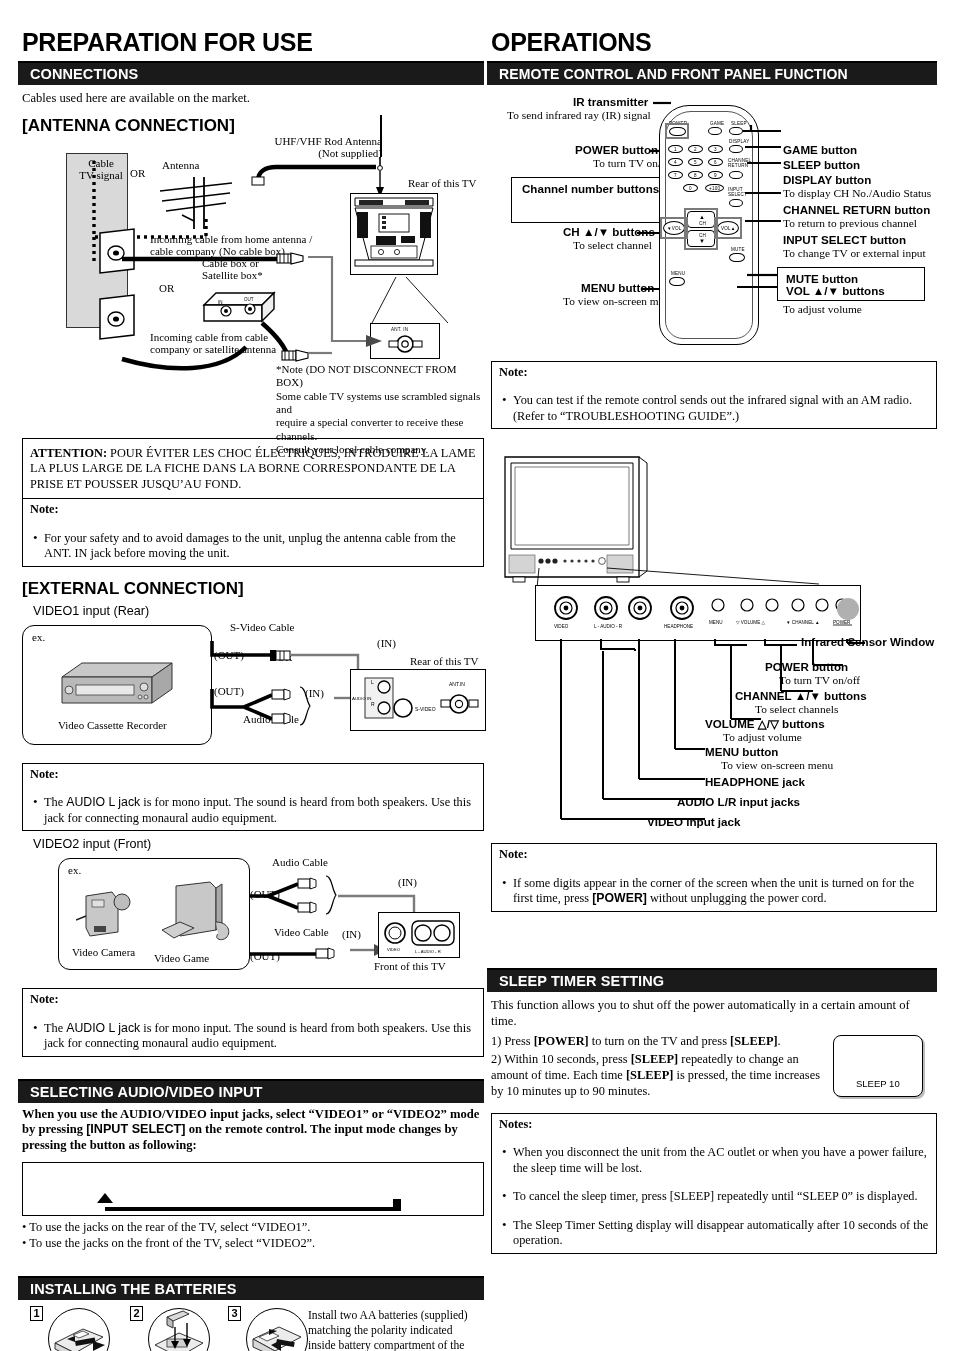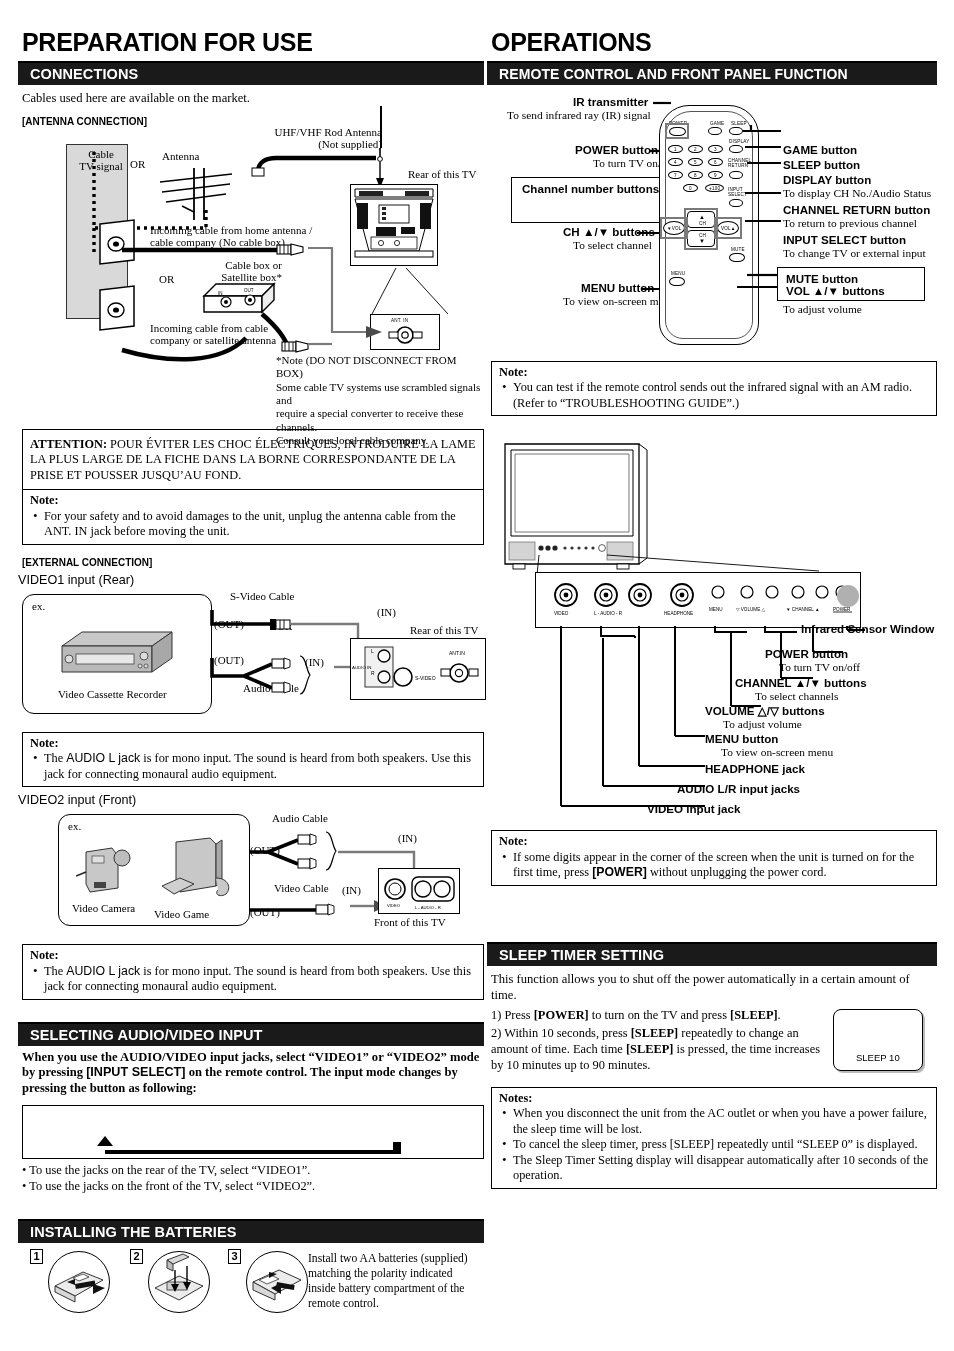--- a/index.html
+++ b/index.html
@@ -32,38 +32,38 @@
     font-weight: bold;
     font-size: 14.5px;
     padding: 3px 0 3px 12px;
     letter-spacing: 0.1px;
     border-top: 2px solid #000;
   }
   .bar.thin { font-size: 14px; }
   p.body { font-size: 12.6px; margin: 6px 0 2px 4px; line-height: 1.25; }
   .subhead {
     font-family: "Liberation Sans", sans-serif;
-    font-weight: bold; font-size: 10px;
+    font-weight: bold; font-size: 17px;
     margin: 9px 0 5px 4px;
   }
   .subhead-light {
     font-family: "Liberation Sans", sans-serif;
-    font-size: 12.6px; margin: 6px 0 3px 0;
+    font-size: 12.6px; margin: 6px 0 3px 15px;
   }
   .boxed {
     border: 1px solid #000;
     font-size: 12.3px;
     line-height: 1.26;
     padding: 5px 7px 6px 7px;
     margin: 0 0 0 4px;
   }
   .boxed.tight { padding: 3px 7px 4px 7px; }
   .note-title { font-weight: bold; }
   ul.notes { margin: 0; padding: 0 0 0 14px; list-style: none; }
-  ul.notes li { position: relative; margin-top: 0; }
+  ul.notes li { position: relative; margin-top: 13px; }
   ul.notes li:before {
     content: "\2022"; position: absolute; left: -11px; top: -1px; font-size: 13px;
   }
   .dash-list { margin: 3px 0 0 4px; font-size: 12.4px; line-height: 1.35; }
   .dash-list div:before { content: "\2022  "; }
 
   
   .diagram { position: relative; margin-left: 4px; }
   .lbl { position: absolute; font-size: 11px; line-height: 1.15; font-family: "Liberation Serif", serif; }
   .tiny { font-size: 4.6px; font-family: "Liberation Sans", sans-serif; letter-spacing: 0.2px; }
@@ -178,21 +178,21 @@
           <ellipse cx="22" cy="26" rx="8" ry="7" fill="#fff" stroke="#000" stroke-width="1.4"></ellipse>
           <ellipse cx="22" cy="26" rx="3" ry="2.6" fill="#000"></ellipse>
         </svg>
       </div>
 
       <div class="lbl" style="left:128px;top:92px;">Incoming cable from home antenna /<br>cable company (No cable box)</div>
       <div class="lbl" style="left:128px;top:190px;">Incoming cable from cable<br>company or satellite antenna</div>
 
       <div class="lbl" style="left:137px;top:141px;">OR</div>
 
-      <div class="lbl" style="left:180px;top:127px;text-align:right;width:80px;">Cable box or<br>Satellite box*</div>
+      <div class="lbl" style="left:180px;top:116px;text-align:left;width:80px;">Cable box or<br>Satellite box*</div>
 
       <svg width="80" height="40" style="position:absolute;left:178px;top:148px;">
         <polygon points="4,16 16,4 74,4 62,16" fill="#fff" stroke="#000" stroke-width="1.4"></polygon>
         <polygon points="4,16 62,16 62,32 4,32" fill="#fff" stroke="#000" stroke-width="1.4"></polygon>
         <polygon points="62,16 74,4 74,20 62,32" fill="#eee" stroke="#000" stroke-width="1.4"></polygon>
         <circle cx="26" cy="22" r="5" fill="#fff" stroke="#000" stroke-width="1.2"></circle>
         <circle cx="26" cy="22" r="2" fill="#000"></circle>
         <circle cx="50" cy="20" r="5" fill="#fff" stroke="#000" stroke-width="1.2"></circle>
         <circle cx="50" cy="20" r="2" fill="#000"></circle>
         <text x="18" y="15" font-size="4.5" font-family="Liberation Sans" fill="#000">IN</text>

